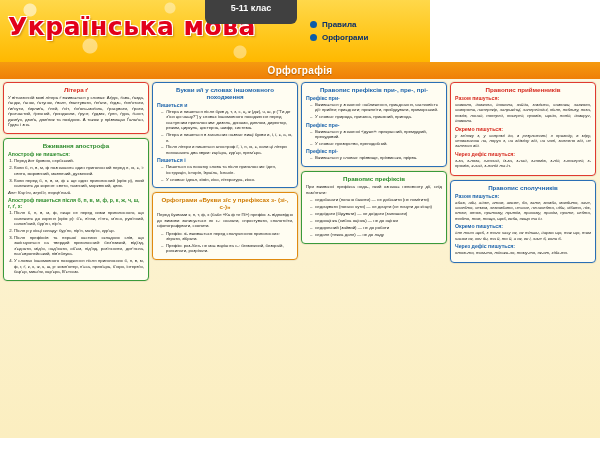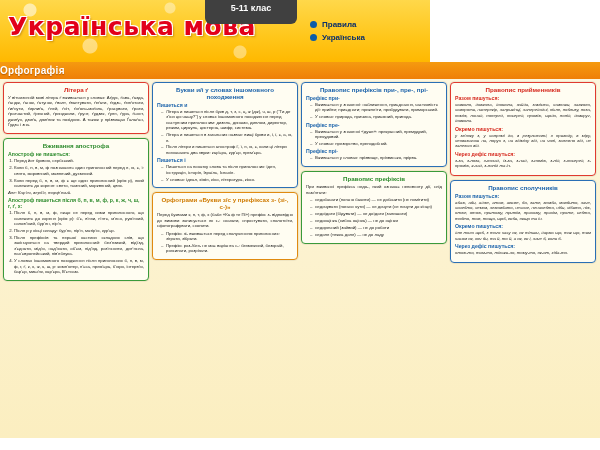--- a/index.html
+++ b/index.html
@@ -33,21 +33,21 @@
   .hdr-bullets{position:absolute;left:310px;top:20px;width:120px;}
   .hdr-bullets .bl{display:flex;align-items:center;margin-bottom:4px;}
   .hdr-bullets .dot{width:7px;height:7px;border-radius:50%;background:#0b5ca8;margin-right:5px;flex:0 0 auto;}
   .hdr-bullets .btxt{font-size:8px;font-weight:bold;color:#0b2f6b;white-space:nowrap;}
 
   .hdr-right{position:absolute;left:430px;top:0;width:170px;height:62px;background:#fff;}
 
   
   .band{position:absolute;left:0;top:62px;width:600px;height:17px;
     background:linear-gradient(180deg,#f59a10 0%,#ef7f07 100%);
-    color:#fff;font-size:10px;font-weight:bold;line-height:17px;
+    color:#fff;font-size:10px;font-weight:bold;text-align:center;line-height:17px;
     letter-spacing:.3px;text-shadow:0 1px 1px rgba(120,50,0,.5);}
 
   
   .body{position:absolute;left:0;top:79px;width:600px;height:359px;
     background:linear-gradient(180deg,#fdf6dd 0%,#fbeec0 100%);padding:0;}
   .cols{position:absolute;left:3px;top:3px;width:594px;height:353px;display:flex;gap:3px;}
   .col{width:146px;display:flex;flex-direction:column;gap:4px;}
 
   .card{border-radius:4px;padding:3px 4px 4px 4px;background:#fffdf2;
     box-shadow:0 0 0 1px rgba(0,0,0,.05);}
@@ -89,21 +89,21 @@
       <div class="title-main">Українська мова</div>
       <div class="grade-badge">5-11 клас</div>
     </div>
     <div class="hdr-bullets">
       <div class="bl">
         <span class="dot"></span>
         <span class="btxt">Правила</span>
       </div>
       <div class="bl">
         <span class="dot"></span>
-        <span class="btxt">Українська</span>
+        <span class="btxt">Орфограми</span>
       </div>
     </div>
     <div class="hdr-right">
       
       
     </div>
   </div>
 
   <div class="band">Орфографія</div>
 

